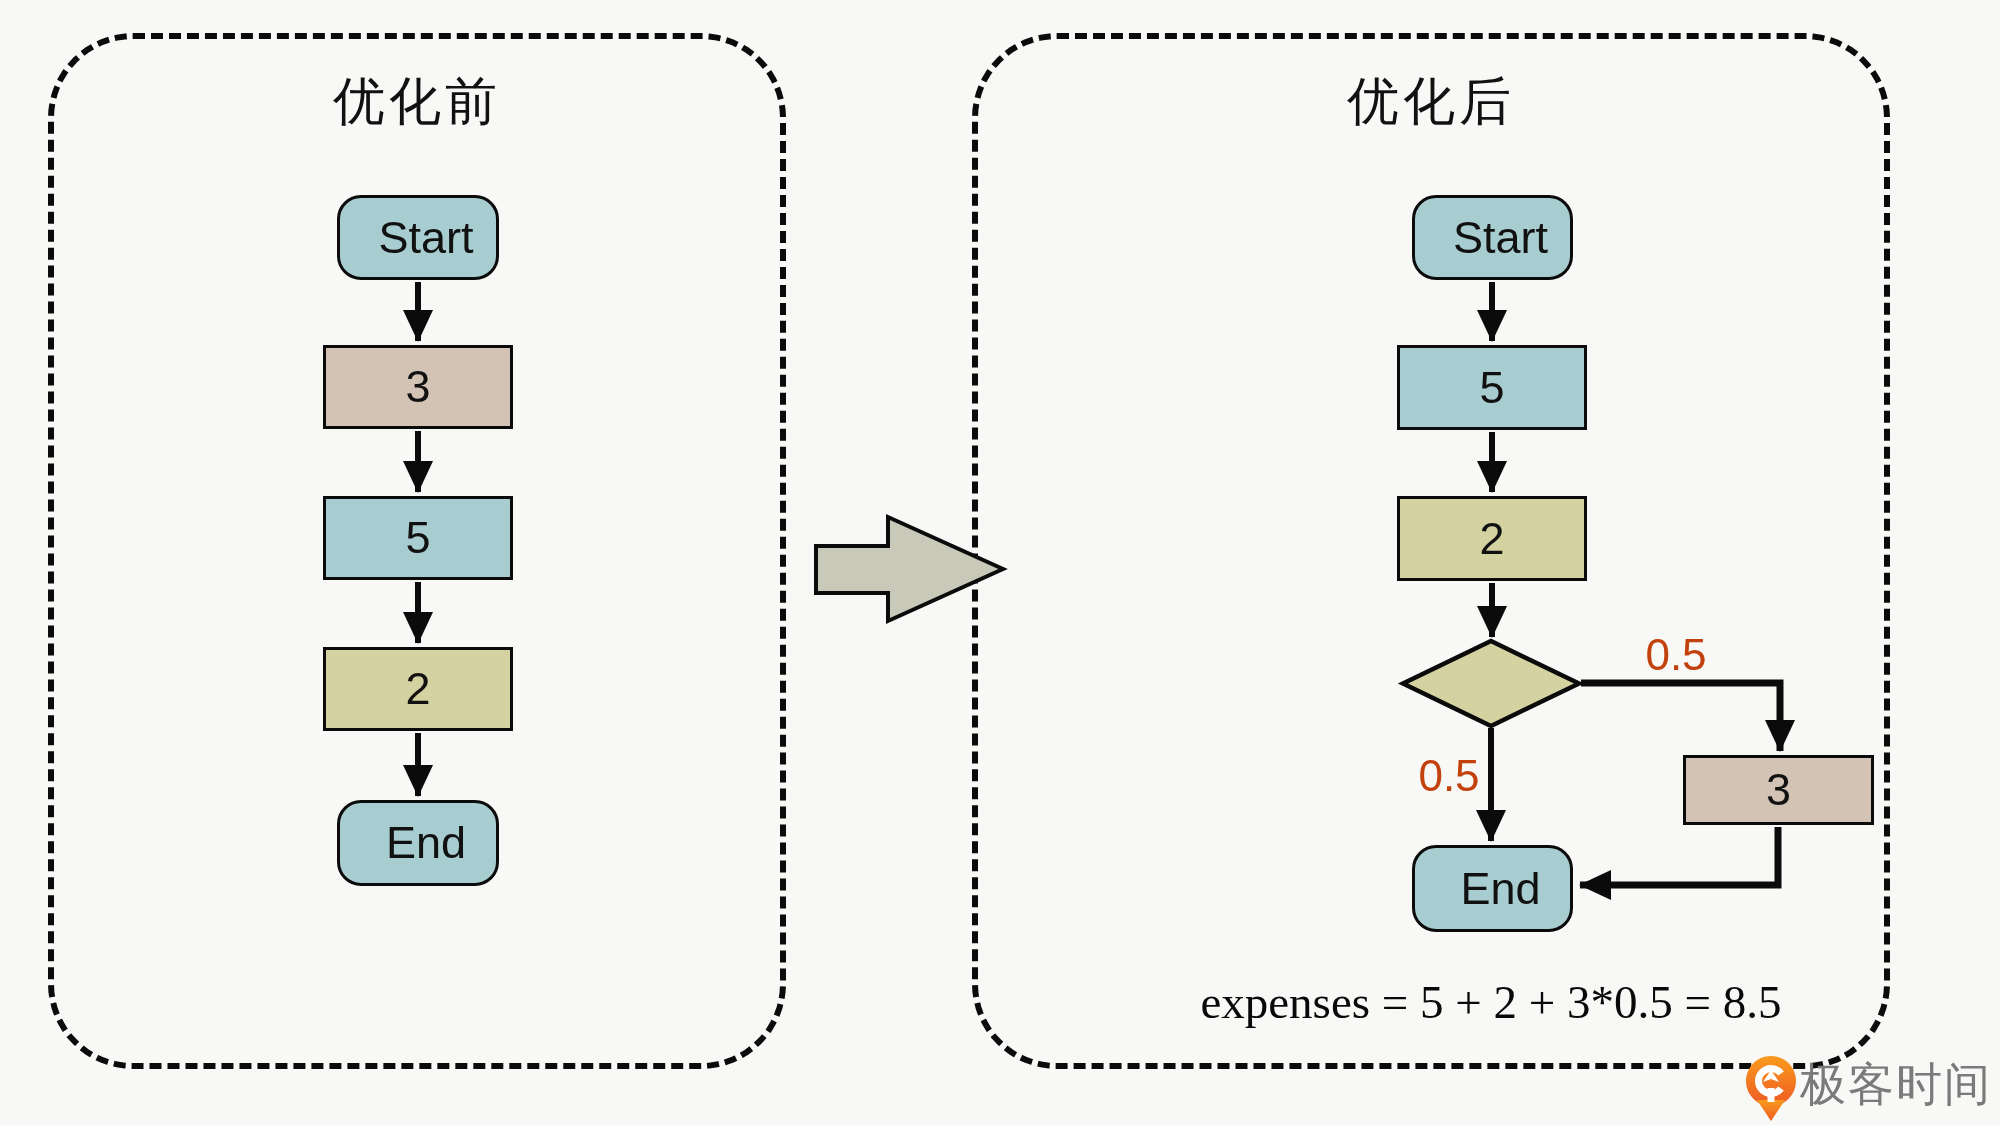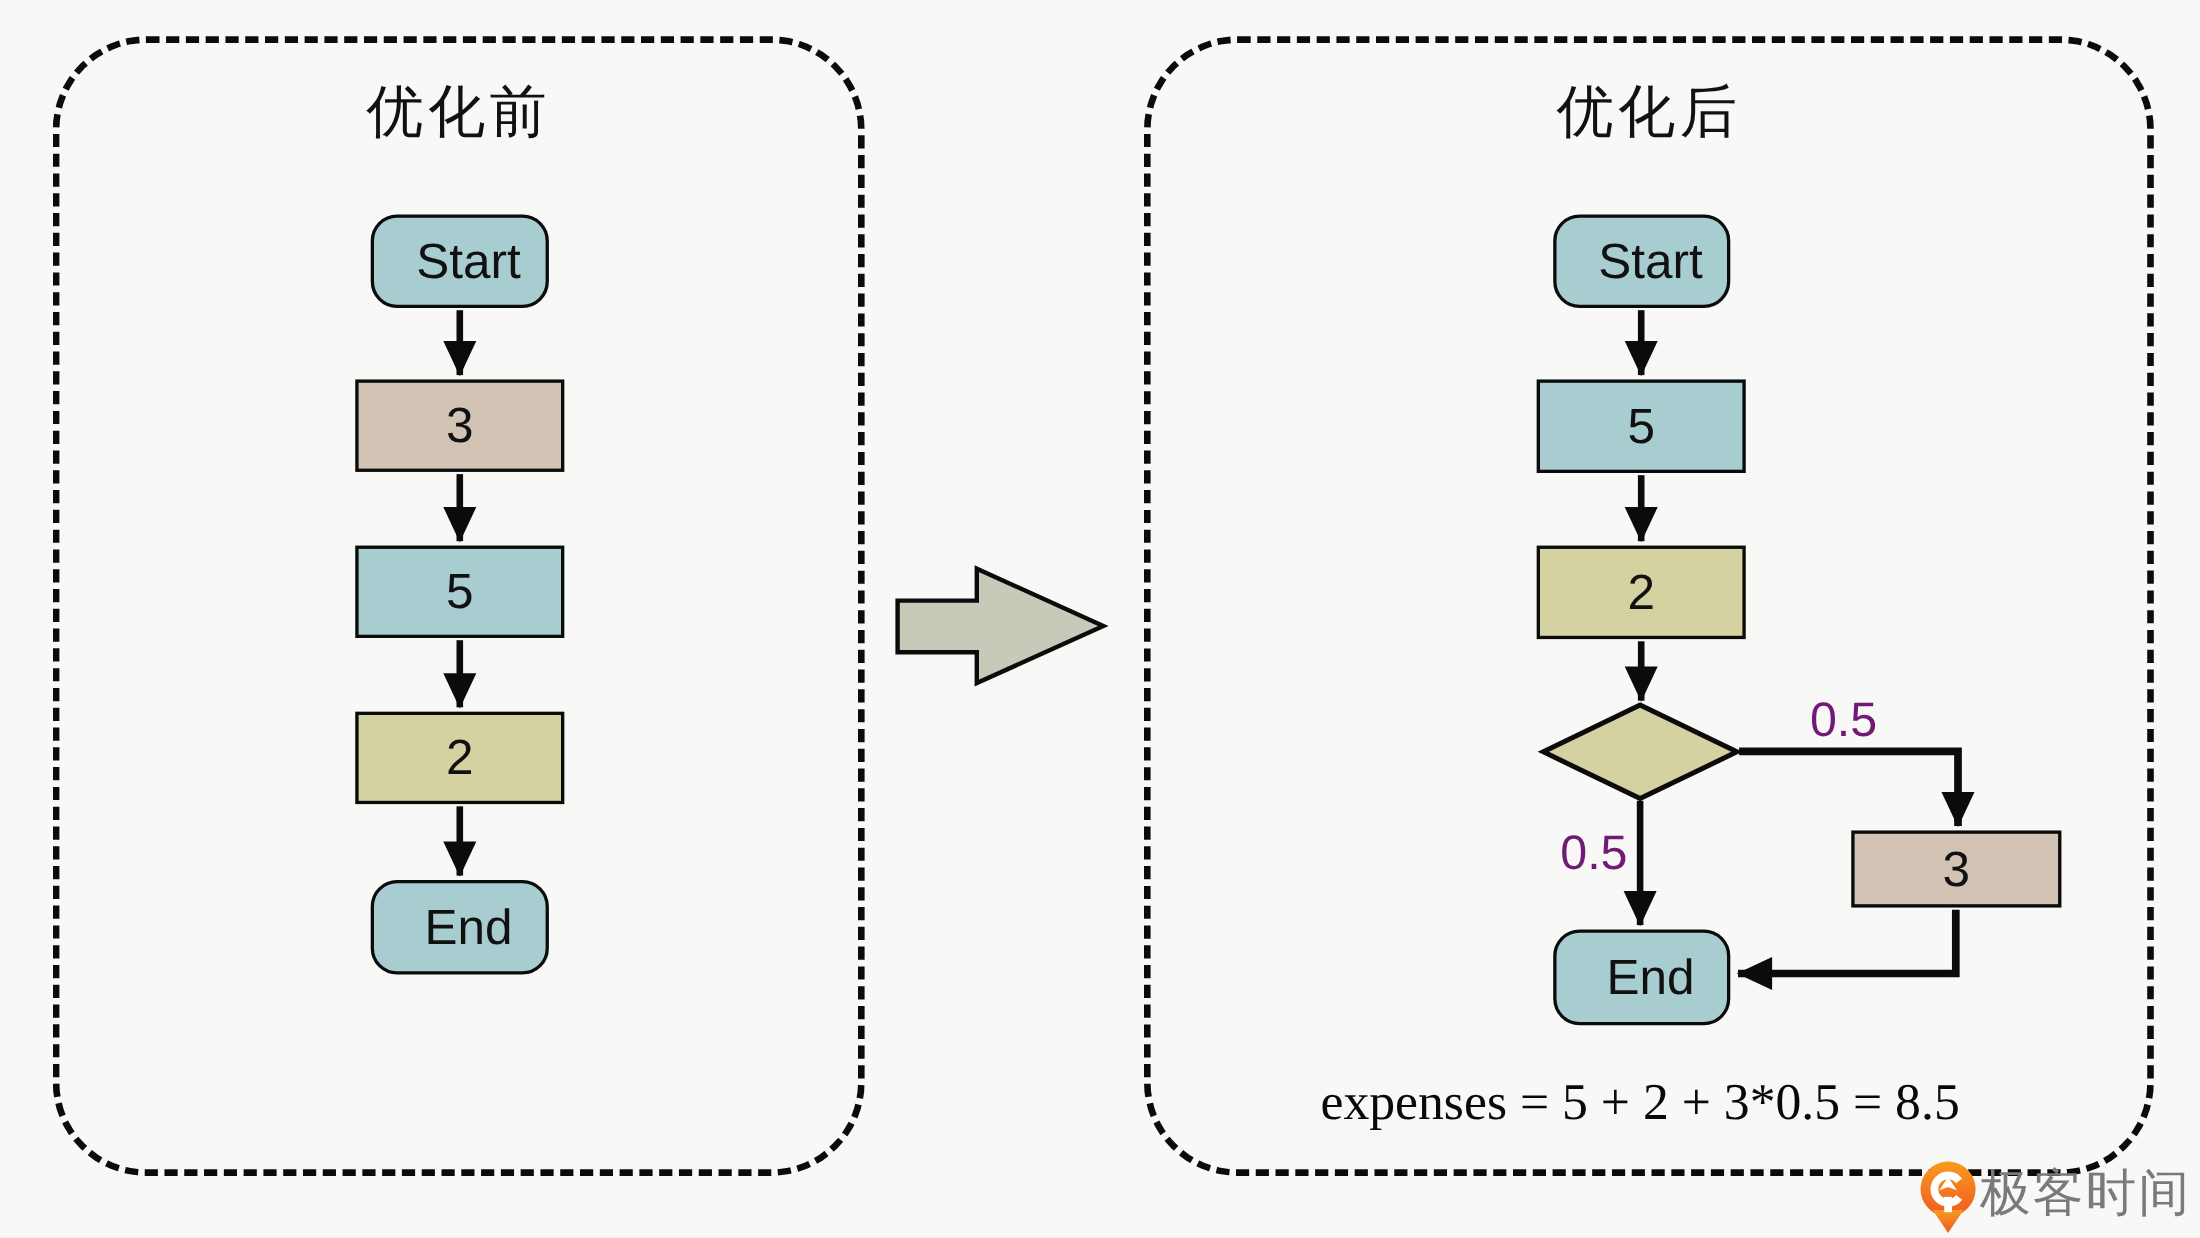--- a/index.html
+++ b/index.html
@@ -10,21 +10,21 @@
     overflow:hidden;
     font-family:"Liberation Sans", sans-serif;
   }
   .panel{
     position:absolute;
     border:6px dashed #0b0b0b;
     border-radius:85px;
     box-sizing:border-box;
   }
   .panel-left{left:48px;top:33px;width:738px;height:1036px;}
-  .panel-right{left:1040px;top:33px;width:918px;height:1036px;}
+  .panel-right{left:972px;top:33px;width:918px;height:1036px;}
   .panel-title{
     position:absolute;top:28px;left:0;width:100%;
     text-align:center;
     font-size:52px;color:#111;
     letter-spacing:4px;
   }
   .node{
     position:absolute;
     box-sizing:border-box;
     border:3px solid #0b0b0b;
@@ -35,21 +35,21 @@
   .terminal{border-radius:24px;padding-left:16px;}
   .formula{
     position:absolute;left:0;width:100%;
     text-align:center;
     font-family:"Liberation Serif", serif;
     font-size:47px;color:#090909;
   }
   .edge-label{
     position:absolute;
     transform:translate(-50%,-50%);
-    font-size:44px;color:#701a75;
+    font-size:44px;color:#c2410c;
     z-index:3;
   }
   .flow-svg{
     position:absolute;left:0;top:0;width:2000px;height:1125px;
     z-index:1;
   }
   
   .l-start{left:337px;top:195px;width:162px;height:85px;}
   .l-n3  {left:323px;top:345px;width:190px;height:84px;}
   .l-n5  {left:323px;top:496px;width:190px;height:84px;}

